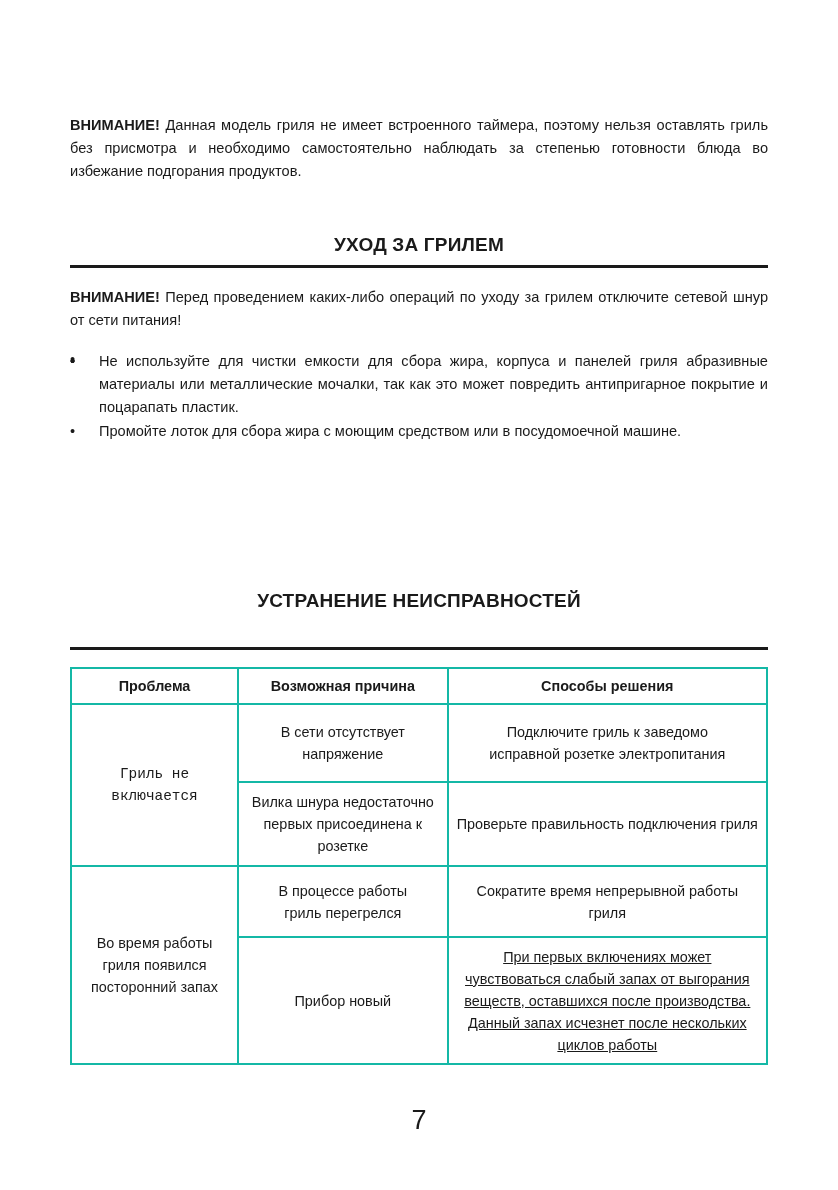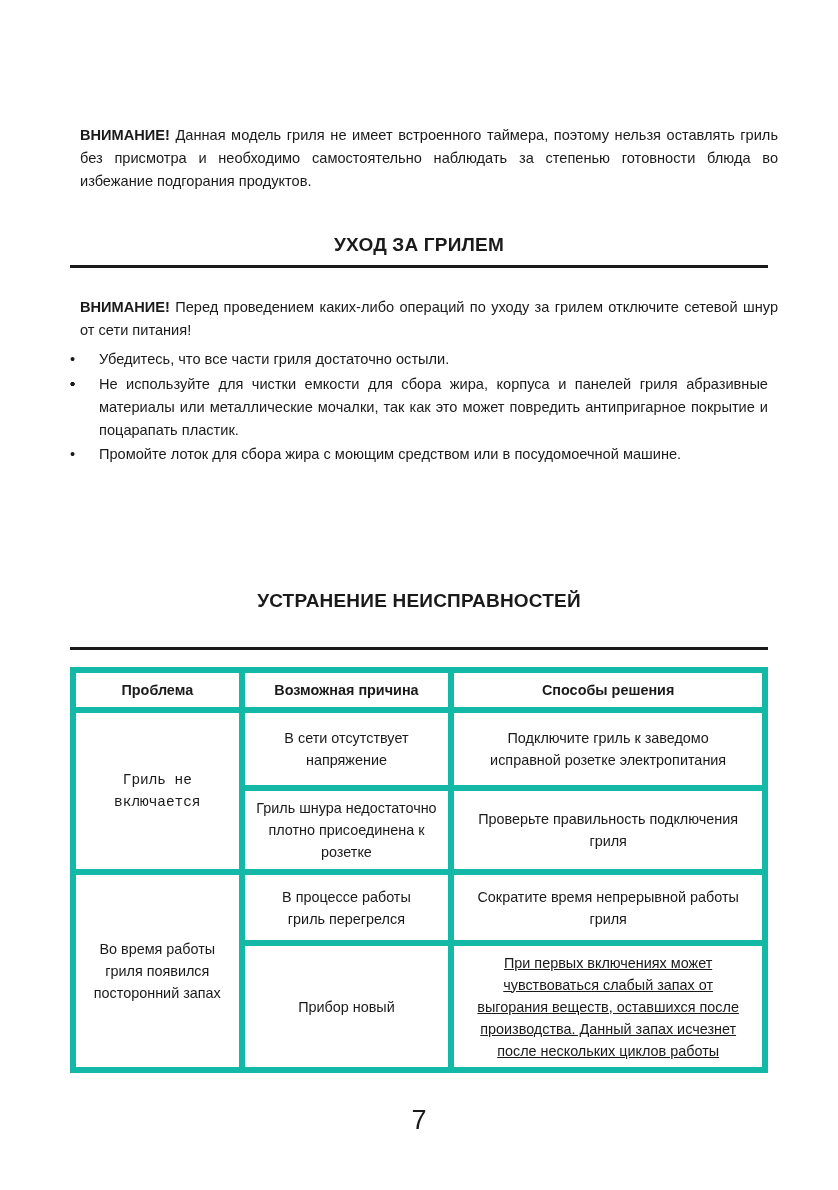--- a/index.html
+++ b/index.html
@@ -3,21 +3,21 @@
   <meta charset="utf-8">
   <style>
     html, body { margin: 0; padding: 0; background: #ffffff; }
     body {
       width: 838px; height: 1190px; position: relative; overflow: hidden;
       font-family: "Liberation Sans", sans-serif; color: #1a1a1a;
     }
     .page { position: absolute; left: 70px; top: 0; width: 698px; }
     .para {
       font-size: 14.6px; line-height: 23px; text-align: justify;
-      margin: 10px;
+      margin: 0;
     }
     .para b { font-weight: bold; }
     #warn1 { position: absolute; top: 114px; left: 0; width: 698px; }
     .section-title {
       position: absolute; left: 0; width: 698px; text-align: center;
       font-weight: bold; font-size: 19px; letter-spacing: 0.2px;
     }
     .rule { position: absolute; left: 0; width: 698px; height: 3px; background: #1a1a1a; }
     #title1 { top: 234px; }
     #rule1 { top: 265px; }
@@ -30,21 +30,21 @@
       text-align: justify; margin-bottom: 1.5px;
     }
     ul.bullets li .dot { position: absolute; left: 0; top: 0; }
     #title2 { top: 590px; }
     #rule2 { top: 647px; }
     table.ts {
       position: absolute; top: 667px; left: 0; width: 698px;
       border-collapse: collapse; font-size: 14.4px; line-height: 22px;
     }
     table.ts th, table.ts td {
-      border: 6px solid #14b8a6; text-align: center; vertical-align: middle; padding: 3px 8px;
+      border: 2px solid #14b8a6; text-align: center; vertical-align: middle; padding: 3px 8px;
     }
     table.ts th { font-weight: bold; height: 28px; }
     .c1 { width: 150px; }
     .c2 { width: 193px; }
     .c3 { width: 305px; }
     #page-num {
       position: absolute; top: 1105px; left: 0; width: 838px; text-align: center;
       font-size: 27px; color: #1a1a1a;
     }
   </style>
@@ -54,21 +54,21 @@
 <div class="page">
 
   <p class="para" id="warn1"><b>ВНИМАНИЕ!</b><span> Данная модель гриля не имеет встроенного таймера, поэтому нельзя оставлять гриль без присмотра и необходимо самостоятельно наблюдать за степенью готовности блюда во избежание подгорания продуктов.</span></p>
 
   <div class="section-title" id="title1">УХОД ЗА ГРИЛЕМ</div>
   <div class="rule" id="rule1"></div>
 
   <p class="para" id="warn2"><b>ВНИМАНИЕ!</b><span> Перед проведением каких-либо операций по уходу за грилем отключите сетевой шнур от сети питания!</span></p>
 
   <ul class="bullets">
-    <li><span class="dot">•</span><span>Убедитесь, что все части гриля достаточно остыли.</span></li>
+    <li><span class="dot">•</span></li>
     <li><span class="dot">•</span></li>
     <li><span class="dot">•</span></li>
     <li><span class="dot">•</span><span>Не используйте для чистки емкости для сбора жира, корпуса и панелей гриля абразивные материалы или металлические мочалки, так как это может повредить антипригарное покрытие и поцарапать пластик.</span></li>
     <li><span class="dot">•</span><span>Промойте лоток для сбора жира с моющим средством или в посудомоечной машине.</span></li>
   </ul>
 
   <div class="section-title" id="title2">УСТРАНЕНИЕ НЕИСПРАВНОСТЕЙ</div>
   <div class="rule" id="rule2"></div>
 
   <table class="ts">
@@ -79,21 +79,21 @@
         <th class="c3">Способы решения</th>
       </tr>
     </thead>
     <tbody>
       <tr style="height:78px;">
         <td rowspan="2" style="padding:0 18px;font-family:Liberation Mono, monospace;"><span>Гриль не включается</span></td>
         <td style="padding:0 30px;text-align:center;">В сети отсутствует напряжение</td>
         <td style="padding:8px 22px;">Подключите гриль к заведомо исправной розетке электропитания</td>
       </tr>
       <tr style="height:84px;">
-        <td style="padding:0 10px;">Гриль шнура недостаточно плотно присоединена к розетке</td>
+        <td style="padding:0 10px;">Вилка шнура недостаточно первых присоединена к розетке</td>
         <td style="padding:0 8px;">Проверьте правильность подключения гриля</td>
       </tr>
       <tr style="height:71px;">
         <td rowspan="2" style="padding:0 8px;"><span>Во время работы гриля появился посторонний запах</span></td>
         <td style="padding:0 25px;">В процессе работы гриль перегрелся</td>
         <td style="padding:0 8px;">Сократите время непрерывной работы гриля</td>
       </tr>
       <tr style="height:127px;">
         <td>Прибор новый</td>
         <td style="padding:0 12px;text-decoration:underline;">При первых включениях может чувствоваться слабый запах от выгорания веществ, оставшихся после производства. Данный запах исчезнет после нескольких циклов работы</td>

